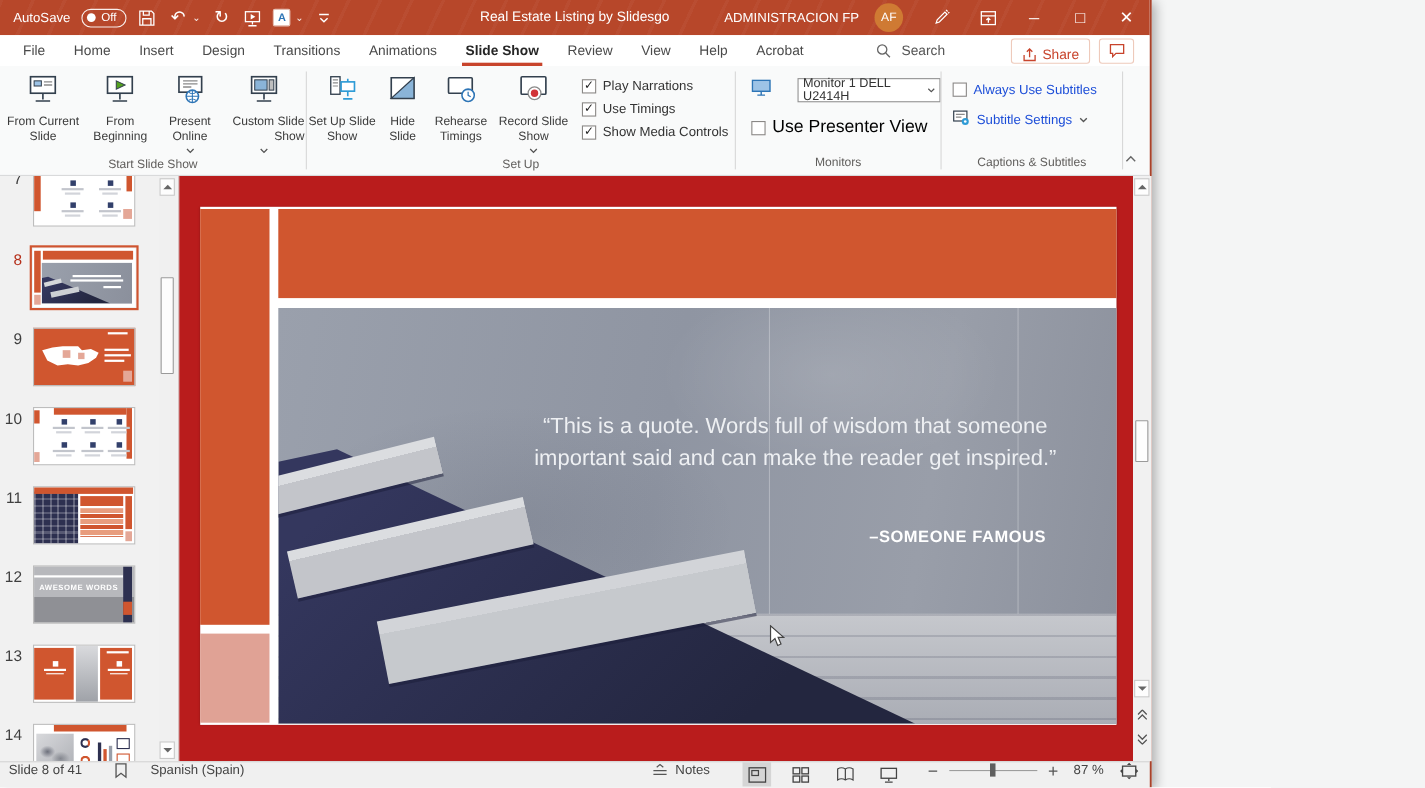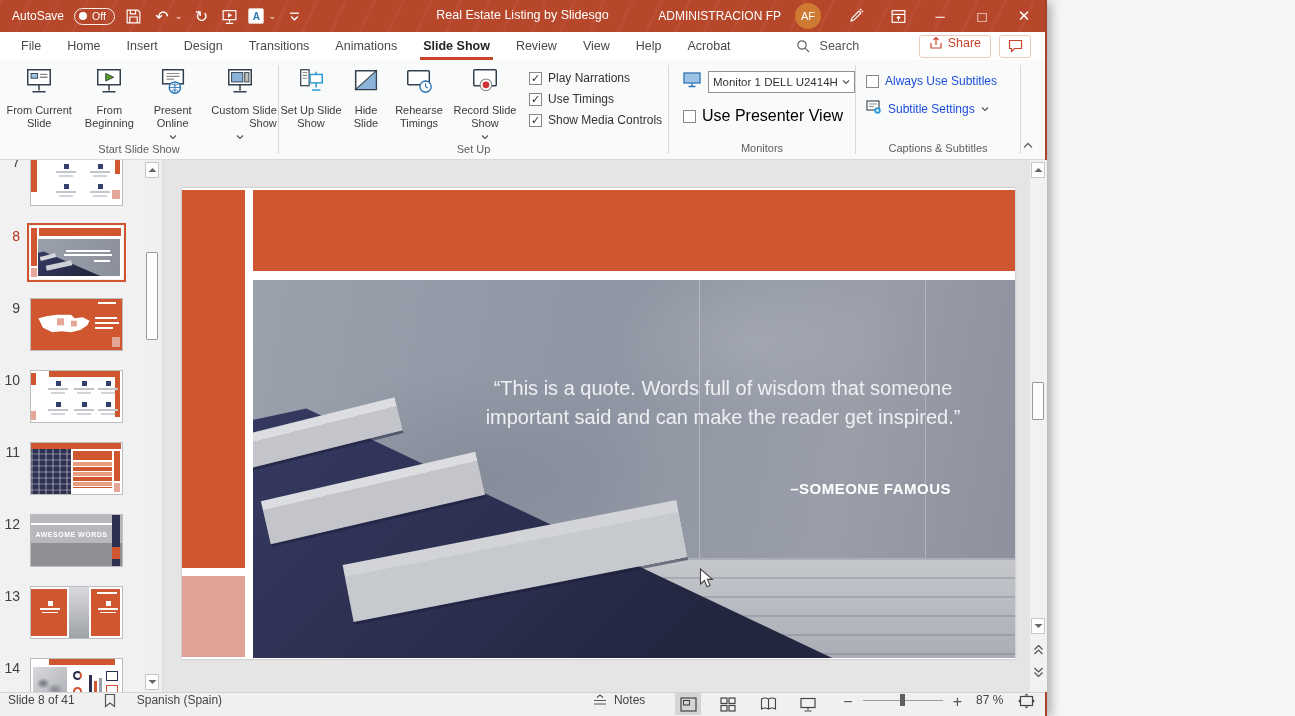--- a/index.html
+++ b/index.html
@@ -28,60 +28,60 @@
             display:flex; align-items:center; justify-content:center; margin-right:14px; }
   .tb-btn { width:42px; height:32px; display:flex; align-items:center; justify-content:center; font-size:13px; }
 
   
   .tabsrow { position:absolute; left:0; top:32px; width:100%; height:28px; background:#fff;
              display:flex; align-items:center; font-size:12.5px; color:#4a4a4a; padding-left:8px; }
   .tab { padding:0 13px; height:28px; display:flex; align-items:center; position:relative; white-space:nowrap; }
   .tab.active { color:#262626; font-weight:bold; }
   .tab.active::after { content:""; position:absolute; left:10px; right:10px; bottom:0; height:3px; background:#c8442c; }
   .searchbox { display:flex; align-items:center; gap:10px; margin-left:52px; color:#555; }
-  .share-btn { margin-left:auto; margin-right:8px; display:flex; align-items:flex-start; gap:5px; border:1px solid #eecabb;
+  .share-btn { margin-left:auto; margin-right:8px; display:flex; align-items:flex-end; gap:5px; border:1px solid #eecabb;
                border-radius:3px; height:23px; padding:0 9px; color:#c8442c; font-size:12.5px; }
   .comment-btn { margin-right:14px; display:flex; align-items:center; justify-content:center; border:1px solid #eecabb;
                  border-radius:3px; height:23px; width:32px; }
 
   
   .ribbon { position:absolute; left:0; top:60px; width:100%; height:100px; background:#f9fafa;
             border-bottom:1px solid #d9dadb; display:flex; }
   .rgroup { display:flex; flex-direction:column; }
   .rg-content { flex:1; display:flex; align-items:flex-start; padding-top:5px; }
   .rg-label { height:17px; text-align:center; font-size:11px; color:#605e5c; }
   .rsep { width:1px; background:#d8d8d8; margin:5px 0 5px; }
   .rsep.sub { margin:8px 0 22px; background:#e1e1e1; }
   .bigbtn { display:flex; flex-direction:column; align-items:center; text-align:center;
             font-size:11px; color:#3b3b3b; line-height:13px; padding-top:1px; }
   .bigbtn .bicon { margin-bottom:5px; }
   .chev { display:inline-block; }
   .ckcol { display:flex; flex-direction:column; gap:7px; margin-left:8px; padding-top:6px; font-size:12px; color:#333; }
   .ckrow { display:flex; align-items:center; gap:6px; white-space:nowrap; }
   .ckbox { width:13px; height:13px; border:1px solid #8a8886; background:#fff; display:flex;
            align-items:center; justify-content:center; font-size:11px; color:#262626; line-height:11px; }
-  .mon-row1 { display:flex; align-items:center; gap:7px; margin:6px 0 0 14px; }
+  .mon-row1 { display:flex; align-items:center; gap:24px; margin:6px 0 0 14px; }
   .mon-select { width:150px; height:22px; border:1px solid #919191; background:#fff; display:flex; align-items:center;
                 font-size:11.5px; color:#333; padding:0 4px; justify-content:space-between; }
   .mon-ck { margin:14px 0 0 14px; }
   .cap-col { display:flex; flex-direction:column; gap:12px; margin-left:10px; padding-top:9px; font-size:12px; color:#1d4ed8; }
   .collapse-chev { position:absolute; right:12px; bottom:6px; }
 
   
   .thumb-panel { position:absolute; left:0; top:160px; width:162px; height:532px; background:#f1f1f1; overflow:hidden; }
   .tnum { position:absolute; left:0; width:20px; text-align:right; font-size:14px; color:#3f3f3f; }
   .tnum.sel { color:#b5301b; }
   .thumb { position:absolute; left:30px; width:93px; height:53px; background:#fff; border:1px solid #bdbdbd; overflow:hidden; }
   .thumb.sel { outline:2px solid #cf5430; outline-offset:1px; border-color:#fff; }
   .pscroll { position:absolute; right:2px; top:0; width:16px; height:532px; background:#f0f0f0; }
   .sbtn { position:absolute; left:1px; width:14px; height:16px; background:#fdfdfd; border:1px solid #c8c8c8;
           display:flex; align-items:center; justify-content:center; }
   .sthumb { position:absolute; left:2px; width:12px; background:#fdfdfd; border:1px solid #9a9a9a; border-radius:1px; }
 
-  .editor { position:absolute; left:162px; top:160px; width:868px; height:532px; background:#e5e5e5; border-left:1px solid #dcdcdc; }
+  .editor { position:absolute; left:162px; top:160px; width:868px; height:532px; background:#b91c1c; border-left:1px solid #dcdcdc; }
   .vscroll { position:absolute; left:1030px; top:160px; width:17px; height:532px; background:#f1f1f1; }
 
   .slide { position:absolute; left:19px; top:28px; width:833px; height:471px; background:#fff; box-shadow:0 0 2px rgba(0,0,0,.25); }
   .s-leftbar { position:absolute; left:0; top:2px; width:63px; height:378px; background:#d0562f; }
   .s-salmon { position:absolute; left:0; top:388px; width:63px; height:81px; background:#e0a295; }
   .s-topbar { position:absolute; left:71px; top:2px; width:762px; height:81px; background:#d0562f; }
   .photo { position:absolute; left:71px; top:92px; width:762px; height:378px; overflow:hidden;
            background:radial-gradient(260px 140px at 66% 16%, rgba(255,255,255,.12), transparent 60%),
                       radial-gradient(340px 180px at 28% 52%, rgba(20,25,45,.10), transparent 60%),
                       linear-gradient(100deg,#9aa0ac,#8f95a2 45%,#999ea9 75%,#8b909c); }

